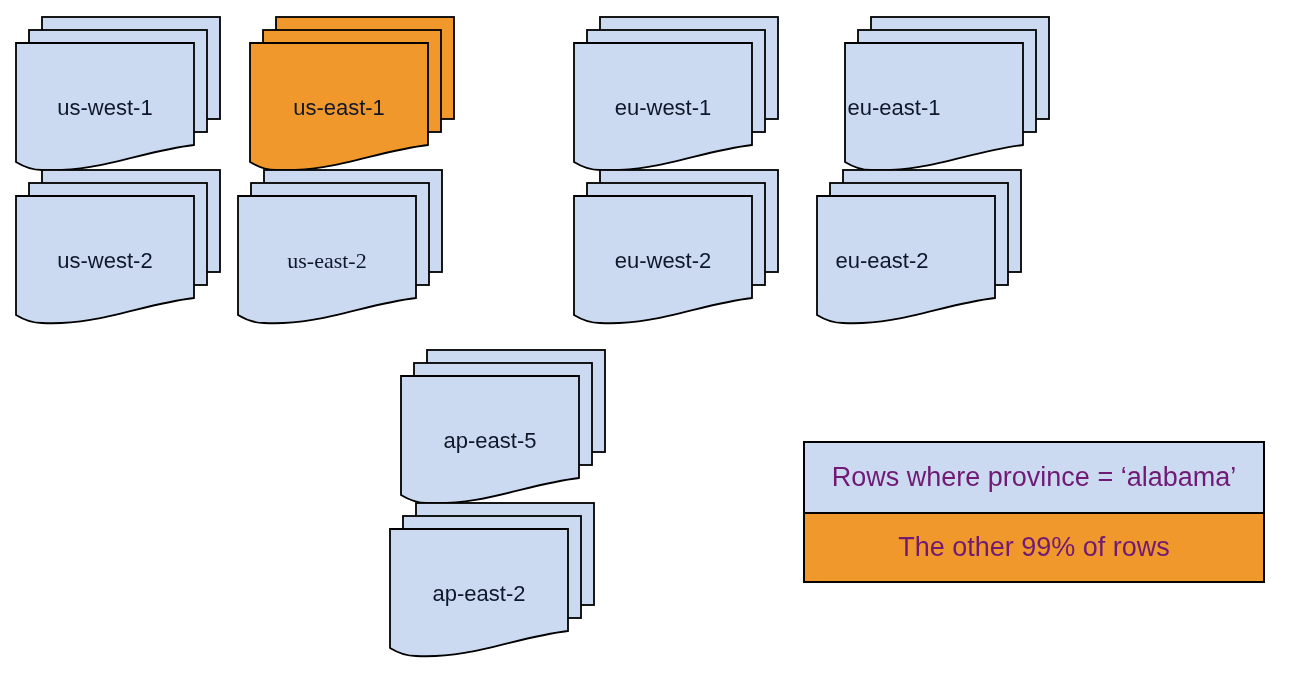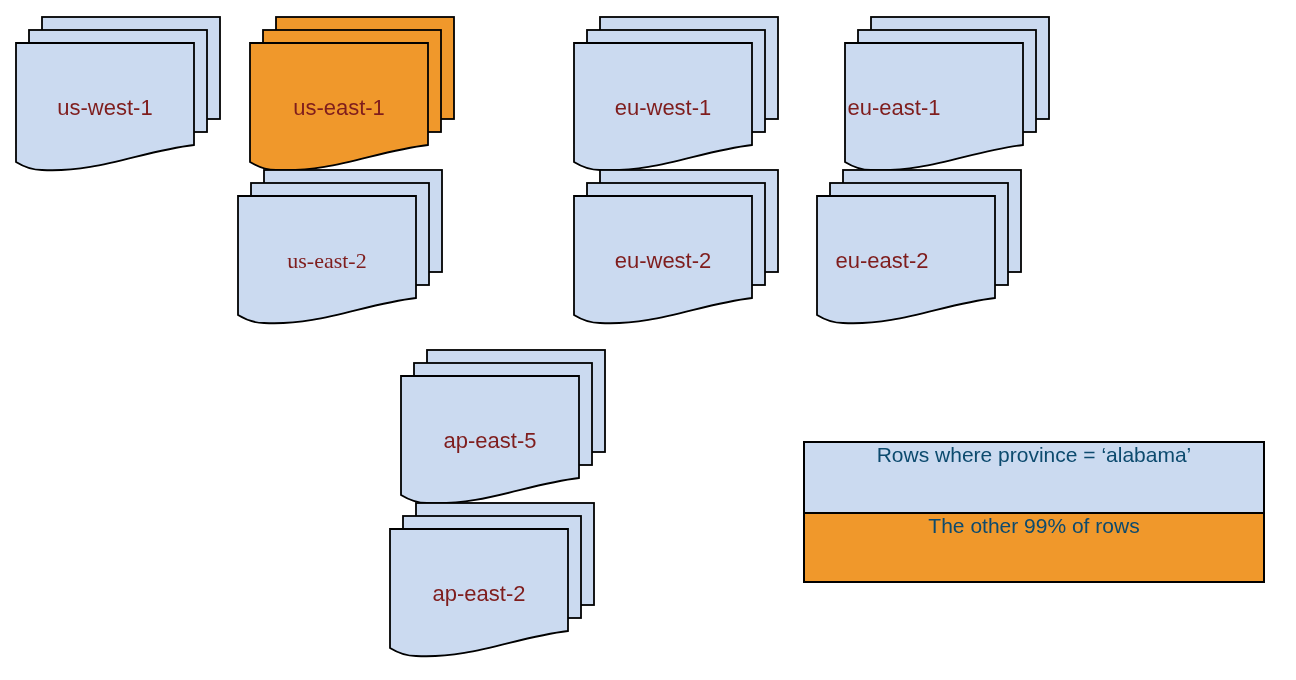--- a/index.html
+++ b/index.html
@@ -34,40 +34,40 @@
     fill: var(--highlight-fill);
   }
   .stack-label {
     position: absolute;
     left: 0;
     top: 80px;
     width: 178px;
     text-align: center;
     font-size: 22px;
     line-height: 22px;
-    color: #7f1d1d;
+    color: #0f172a;
     white-space: nowrap;
   }
   .legend {
     position: absolute;
     left: 803px;
     top: 441px;
     width: 462px;
     height: 142px;
     box-sizing: border-box;
     border: 2px solid var(--stroke-color);
   }
   .legend-row {
     box-sizing: border-box;
     height: 69px;
     display: flex;
-    align-items: flex-start;
+    align-items: center;
     justify-content: center;
-    font-size: 21px;
-    color: #0c4a6e;
+    font-size: 27px;
+    color: #701a75;
   }
   .legend-row.row-0 { background: var(--region-fill); }
   .legend-row.row-1 { background: var(--highlight-fill); border-top: 2px solid var(--stroke-color); }
 </style>
 </head>
 <body>
 
 <div class="canvas">
 
   <div class="stack" style="left: 16px; top: 17px;">
@@ -94,20 +94,28 @@
       </svg>
       <span class="stack-label">eu-west-1</span>
     </div>
     <div class="stack" style="left: 805px; top: 17px; padding-left: 40px;">
       <svg width="206" height="158" viewBox="0 0 206 158" xmlns="http://www.w3.org/2000/svg">
         <rect class="sheet" x="26" y="0" width="178" height="102"></rect>
         <rect class="sheet" x="13" y="13" width="178" height="102"></rect>
         <path class="sheet front" d="M0 26 L178 26 L178 128 C126 134 82 156 26 153 Q13 153 0 145 Z"></path>
       </svg>
       <span class="stack-label">eu-east-1</span>
+    </div>
+    <div class="stack" style="left: 16px; top: 170px;">
+      <svg width="206" height="158" viewBox="0 0 206 158" xmlns="http://www.w3.org/2000/svg">
+        <rect class="sheet" x="26" y="0" width="178" height="102"></rect>
+        <rect class="sheet" x="13" y="13" width="178" height="102"></rect>
+        <path class="sheet front" d="M0 26 L178 26 L178 128 C126 134 82 156 26 153 Q13 153 0 145 Z"></path>
+      </svg>
+      <span class="stack-label">us-west-2</span>
     </div>
     <div class="stack" style="left: 238px; top: 170px; font-family: Liberation Serif, serif;">
       <svg width="206" height="158" viewBox="0 0 206 158" xmlns="http://www.w3.org/2000/svg">
         <rect class="sheet" x="26" y="0" width="178" height="102"></rect>
         <rect class="sheet" x="13" y="13" width="178" height="102"></rect>
         <path class="sheet front" d="M0 26 L178 26 L178 128 C126 134 82 156 26 153 Q13 153 0 145 Z"></path>
       </svg>
       <span class="stack-label">us-east-2</span>
     </div>
     <div class="stack" style="left: 574px; top: 170px;">

